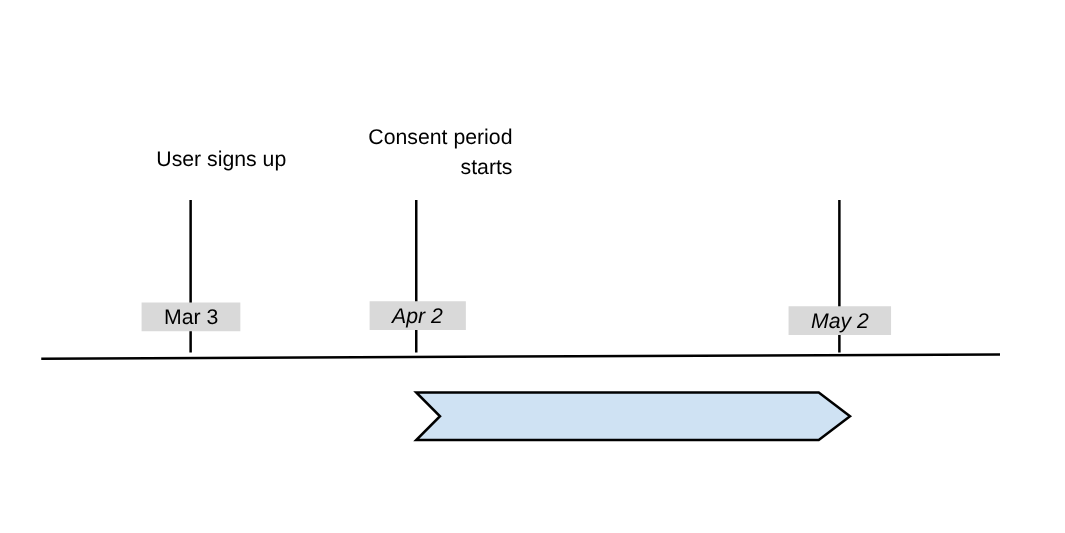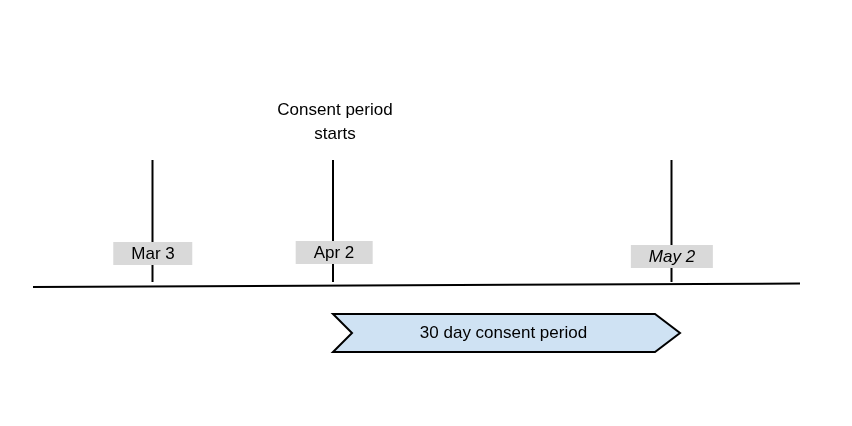--- a/index.html
+++ b/index.html
@@ -20,39 +20,39 @@
     position: absolute;
     left: 0;
     top: 0;
     width: 852px;
     height: 426px;
   }
   .milestone-label {
     position: absolute;
     font-size: 17px;
     line-height: 24px;
-    text-align: center;
+    text-align: right;
     color: #000000;
     white-space: normal;
   }
   .label-user    { left: 79px;  top: 116px; width: 150px; }
   .label-consent { left: 260px; top: 98px;  width: 150px; }
   .label-play    { left: 586px; top: 100px; width: 170px; }
   .date-badge {
     position: absolute;
     transform: translateX(-50%);
     background: #d9d9d9;
     font-size: 17px;
     line-height: 21px;
     padding: 1px 18px;
     white-space: nowrap;
     text-align: center;
   }
   .date-mar { left: 153px; top: 242px; }
-  .date-apr { left: 334px; top: 241px; }
+  .date-apr { left: 334px; top: 241px; font-style: italic; }
   .date-may { left: 672px; top: 245px; font-style: italic; }
   .banner-text {
     position: absolute;
     left: 352px;
     top: 323px;
     width: 303px;
     font-size: 17px;
     line-height: 20px;
     text-align: center;
     white-space: nowrap;
@@ -67,25 +67,25 @@
 
     <line x1="152.5" y1="160" x2="152.5" y2="282" stroke="#000000" stroke-width="2"></line>
     <line x1="333" y1="160" x2="333" y2="282" stroke="#000000" stroke-width="2"></line>
     <line x1="671.5" y1="160" x2="671.5" y2="282" stroke="#000000" stroke-width="2"></line>
 
     <line x1="33" y1="287" x2="800" y2="283.5" stroke="#000000" stroke-width="2"></line>
 
     <polygon points="333,314 655,314 680,333 655,352 333,352 352,333" stroke="#000000" stroke-width="2" stroke-linejoin="miter" fill="#cfe2f3"></polygon>
   </svg>
 
+  <div class="milestone-label label-user">User signs up</div>
 
   <div class="milestone-label label-consent">Consent period starts</div>
 
 
   <div class="date-badge date-mar">Mar 3</div>
 
   <div class="date-badge date-apr">Apr 2</div>
 
   <div class="date-badge date-may">May 2</div>
 
-  <div class="banner-text">30 day consent period</div>
 
 </div>
 
 </body></html>

